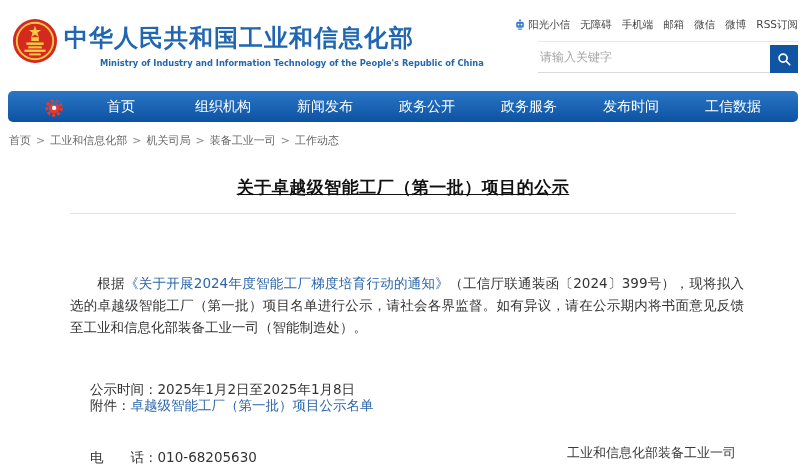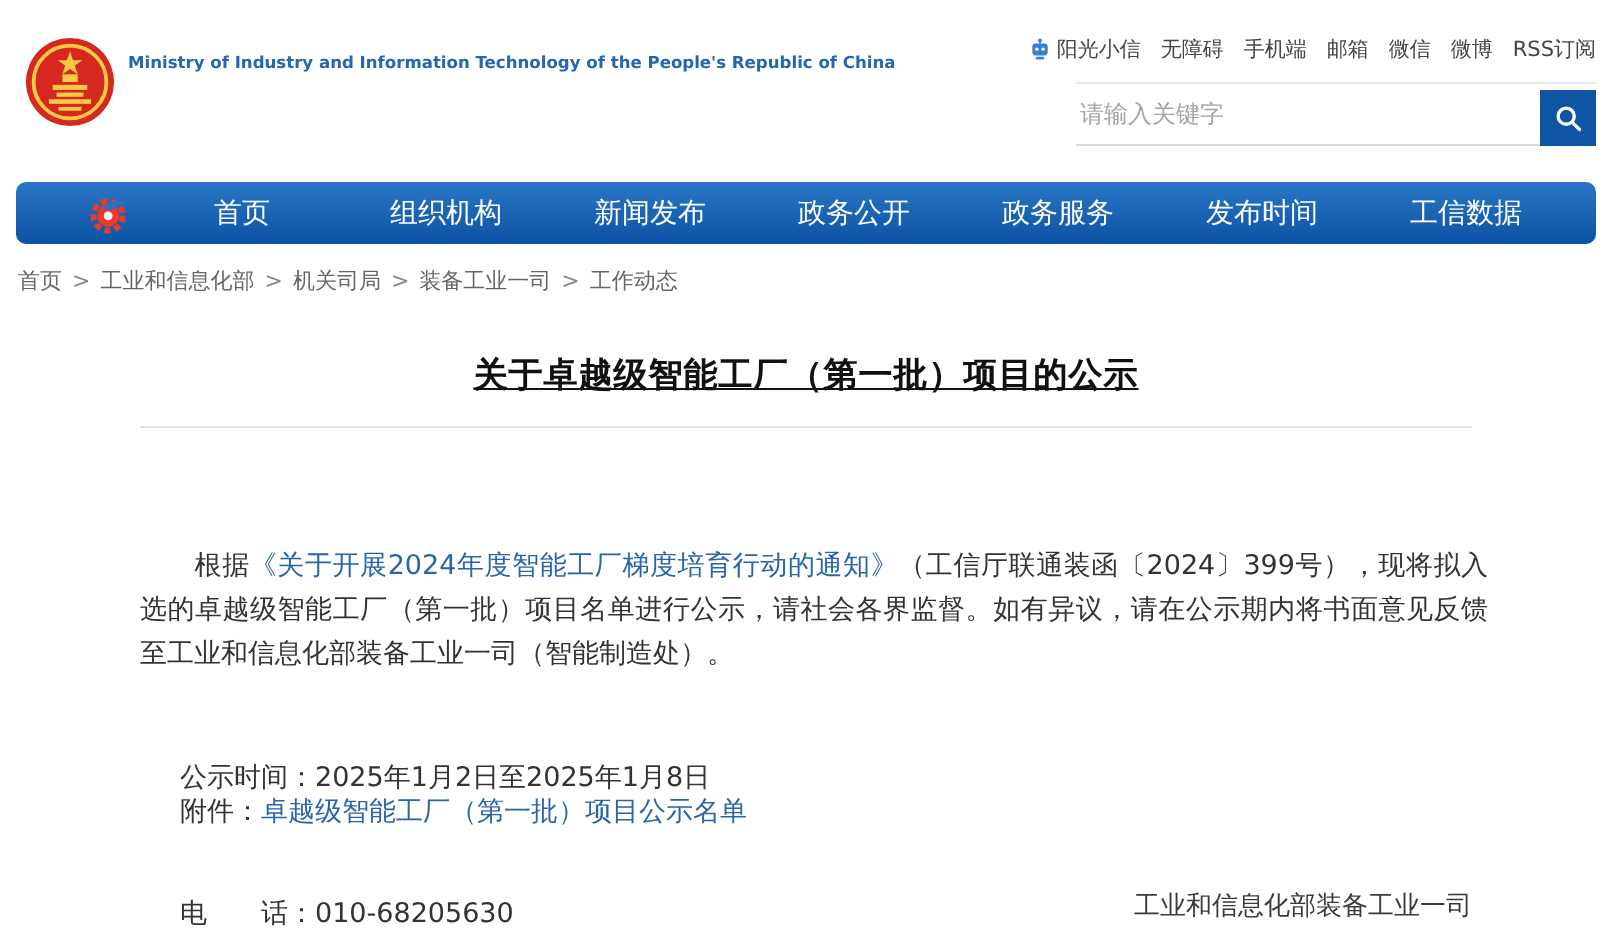--- a/index.html
+++ b/index.html
@@ -5,21 +5,21 @@
   * { margin:0; padding:0; box-sizing:border-box; }
   html,body { background:#fff; }
   body { font-family:"DejaVu Sans","Liberation Sans",sans-serif; }
   #page { position:relative; width:806px; height:473px; background:#fff; overflow:hidden; margin:0 auto; }
 
   
   .header { position:absolute; left:0; top:0; width:806px; height:88px; background:#fff; }
   .emblem { position:absolute; left:12px; top:17px; width:46px; height:48px; }
   .site-title-block { position:absolute; left:64px; top:22px; }
   .site-title { font-size:24px; font-weight:bold; color:#2066b1; letter-spacing:1px; white-space:nowrap; }
-  .site-subtitle { margin-top:4px; font-size:8.3px; font-weight:bold; color:#2367ae; white-space:nowrap; }
+  .site-subtitle { margin-top:4px; font-size:8.3px; font-weight:bold; color:#2367ae; white-space:nowrap;margin-left:36px; }
 
   .header-right { position:absolute; right:8px; top:18px; width:260px; }
   .top-links { display:flex; justify-content:flex-end; align-items:center; gap:10px; font-size:10.5px; color:#454545; white-space:nowrap;padding-left:12px; }
   .top-links a { color:#454545; text-decoration:none; cursor:pointer; display:flex; align-items:center; gap:2px; }
   .top-sep { margin-top:9px; border-bottom:1px solid #e8e8e8; }
   .search-row { margin-top:3px; display:flex; align-items:flex-end; }
   .search-input { flex:1; height:27px; border:none; outline:none; border-bottom:1px solid #d9d9d9; font-size:12px; color:#333; padding:0 12px 4px 2px; font-family:inherit; }
   .search-input::placeholder { color:#a5a5a5; }
   .search-btn { width:28px; height:28px; background:#0f55a3; border:none; cursor:pointer; display:flex; align-items:center; justify-content:center; }
 
@@ -62,20 +62,21 @@
         <polygon points="24,9 25.6,13.6 30.4,13.6 26.5,16.4 28,21 24,18.2 20,21 21.5,16.4 17.6,13.6 22.4,13.6" fill="#f7c948"></polygon>
         <rect x="20" y="21" width="8" height="4" fill="#f7c948"></rect>
         <rect x="15" y="26.5" width="18" height="2.6" fill="#f7c948"></rect>
         <rect x="17" y="30.5" width="14" height="2.2" fill="#f7c948"></rect>
         <rect x="13" y="34" width="22" height="2.4" fill="#f7c948"></rect>
         <rect x="18" y="38" width="12" height="2" fill="#f7c948"></rect>
       </svg>
     </span>
 
     <div class="site-title-block">
+      <div class="site-title">中华人民共和国工业和信息化部</div>
       <div class="site-subtitle">Ministry of Industry and Information Technology of the People's Republic of China</div>
     </div>
 
     <div class="header-right">
       <div class="top-links">
         <a>
           <span style="display:inline-flex;">
             <svg viewBox="0 0 14 14" width="12" height="12">
               <line x1="7" y1="1" x2="7" y2="3" stroke="#3b7fd4" stroke-width="1.2"></line>
               <circle cx="7" cy="1.4" r="1.1" fill="#3b7fd4"></circle>

